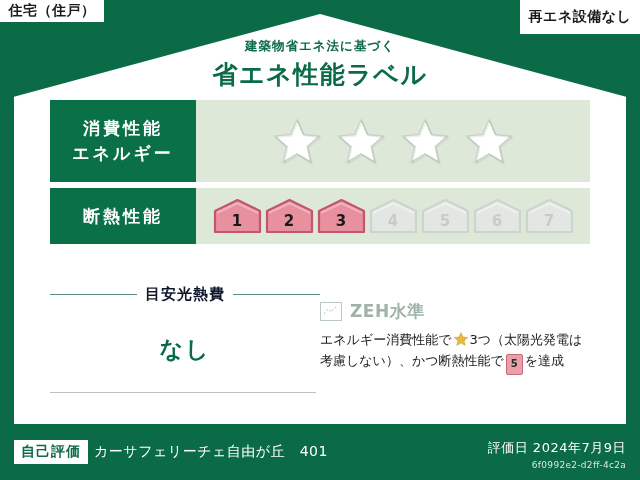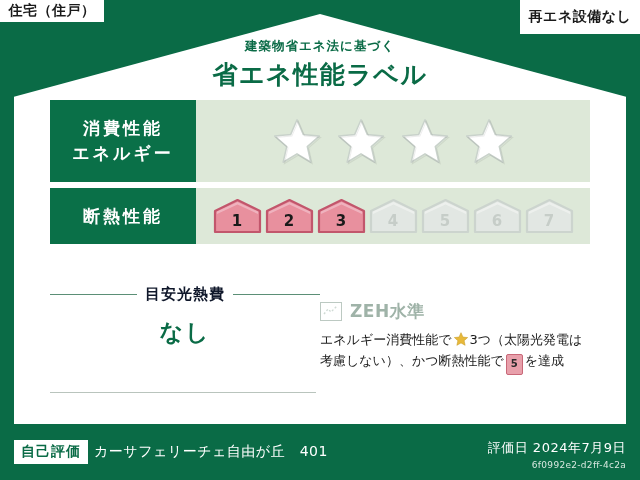--- a/index.html
+++ b/index.html
@@ -91,21 +91,21 @@
 
   #cost-head{
     display:flex;align-items:center;gap:8px;
     color:#0f172a;font-weight:bold;font-size:15px;
     letter-spacing:1px;margin-top:33px;
   }
   #cost-head .rule{flex:1;height:1px;background:#5b8f76;}
   #cost-value{
     text-align:center;color:#0a6b46;
     font-size:23px;font-weight:bold;
-    margin-top:13px;letter-spacing:2px;
+    margin-top:30px;letter-spacing:2px;
   }
   #cost-divider{
     position:absolute;left:0;right:4px;top:140px;
     height:1px;background:#b9c4bd;
   }
 
   
   #zeh-head{display:flex;align-items:center;gap:8px;margin-bottom:6px;}
   #zeh-check{
     width:20px;height:17px;border:1.5px solid #bcc9c2;

